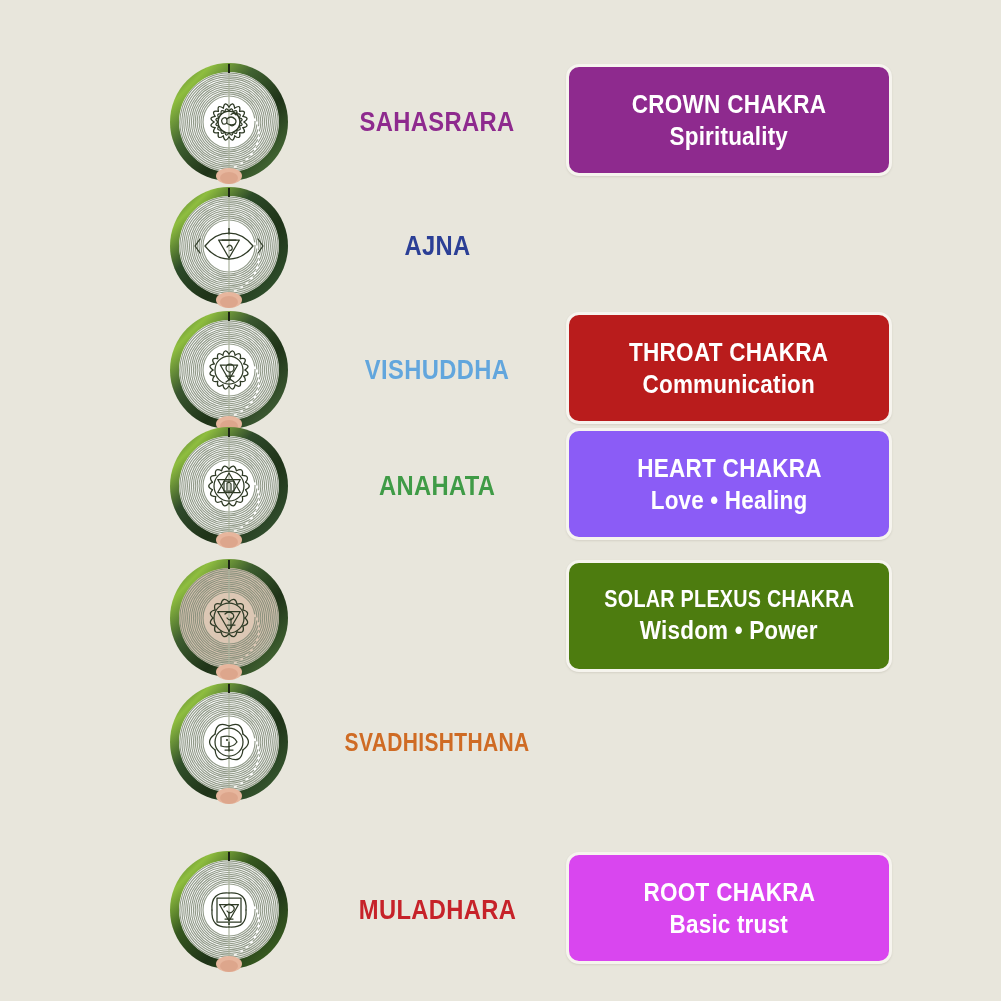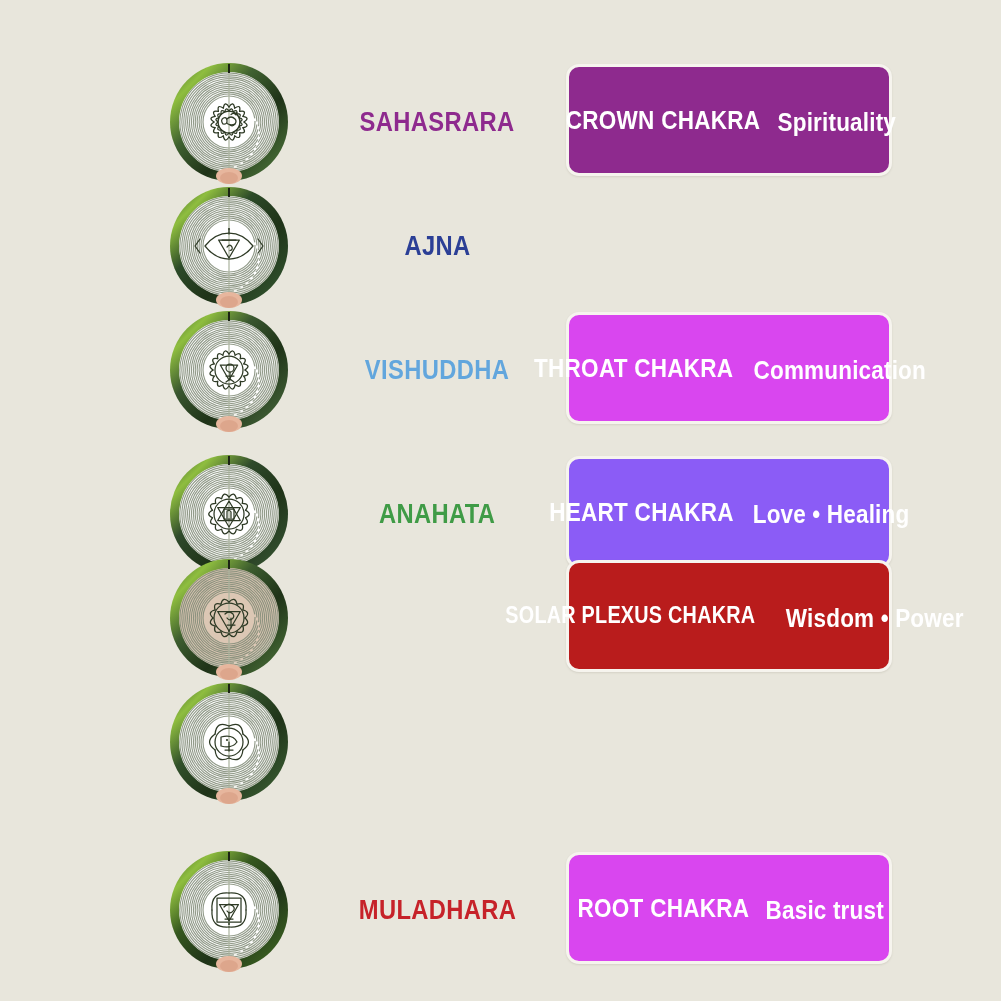--- a/index.html
+++ b/index.html
@@ -77,21 +77,21 @@
     width: 330px;
     height: 116px;
   }
   .plate {
     box-sizing: border-box;
     width: 326px;
     height: 112px;
     border-radius: 13px;
     border: 3px solid #f6f4ee;
     display: flex;
-    flex-direction: row;
+    flex-direction: column;
     align-items: center;
     justify-content: center;
     color: #ffffff;
     box-shadow: 0 1px 2px rgba(120,115,100,0.18);
   }
   .plate-title {
     font-family: "Liberation Sans Narrow", "Liberation Sans", sans-serif;
     font-weight: bold;
     font-size: 25px;
     letter-spacing: 0.3px;
@@ -330,27 +330,27 @@
           <path d="M59,74 l4,-3 l4,3" fill="none" stroke="#2e3a25" stroke-width="1.25" stroke-linejoin="round" stroke-linecap="round"></path>
   <rect x="61" y="4" width="2" height="9" fill="#1b2414"></rect>
   <ellipse cx="62" cy="116" rx="13" ry="8" fill="#e7b69d"></ellipse>
   <ellipse cx="62" cy="118" rx="9" ry="6" fill="#d9a087" opacity="0.75"></ellipse>
 </svg>
     </div>
     <div class="sanskrit-cell">
       <div class="sanskrit-name" style="color:#62a6dd">VISHUDDHA</div>
     </div>
     <div class="plate-cell">
-      <div class="plate" style="background:#d946ef">
+      <div class="plate" style="background:#b91c1c">
         <div class="plate-title">THROAT CHAKRA</div>
         <div class="plate-sub">Communication</div>
       </div>
     </div>
     </div>
-    <div class="chakra-row" style="top: 452px;">
+    <div class="chakra-row" style="top: 424px;">
     <div class="disc-cell">
 
 <svg class="disc-svg" viewBox="0 0 124 124">
   <defs>
     <linearGradient id="g3" x1="0" y1="0" x2="1" y2="1">
       <stop offset="0%" stop-color="#2f4a2b"></stop>
       <stop offset="18%" stop-color="#8fbe3f"></stop>
       <stop offset="38%" stop-color="#2f4a2b"></stop>
       <stop offset="62%" stop-color="#1f3318"></stop>
       <stop offset="84%" stop-color="#2f4a2b"></stop>
@@ -474,21 +474,21 @@
           <path d="M58,58 q4,-4 8,0 q2,3 -1,5 q-3,2 -5,-1" fill="none" stroke="#2e3a25" stroke-width="1.25" stroke-linejoin="round" stroke-linecap="round"></path>
           <path d="M64,62 v10" fill="none" stroke="#2e3a25" stroke-width="1.25" stroke-linejoin="round" stroke-linecap="round"></path>
           <path d="M60,69 h8" fill="none" stroke="#2e3a25" stroke-width="1.25" stroke-linejoin="round" stroke-linecap="round"></path>
           <circle cx="62" cy="75" r="1" fill="#2e3a25" stroke="none"></circle>
   <rect x="61" y="4" width="2" height="9" fill="#1b2414"></rect>
   <ellipse cx="62" cy="116" rx="13" ry="8" fill="#e7b69d"></ellipse>
   <ellipse cx="62" cy="118" rx="9" ry="6" fill="#d9a087" opacity="0.75"></ellipse>
 </svg>
     </div>
     <div class="plate-cell">
-      <div class="plate" style="background:#b91c1c">
+      <div class="plate" style="background:#4d7c0f">
         <div class="plate-title small">SOLAR PLEXUS CHAKRA</div>
         <div class="plate-sub">Wisdom • Power</div>
       </div>
     </div>
     </div>
     <div class="chakra-row" style="top: 680px;">
     <div class="disc-cell">
 
 <svg class="disc-svg" viewBox="0 0 124 124">
   <defs>
@@ -536,20 +536,23 @@
           <circle cx="62" cy="62" r="14" fill="none" stroke="#2e3a25" stroke-width="1.25" stroke-linejoin="round" stroke-linecap="round"></circle>
           <path d="M54,57 q12,-3 16,5 q-5,7 -16,4 Z" fill="none" stroke="#2e3a25" stroke-width="1.25" stroke-linejoin="round" stroke-linecap="round"></path>
           <path d="M62,62 v9" fill="none" stroke="#2e3a25" stroke-width="1.25" stroke-linejoin="round" stroke-linecap="round"></path>
           <path d="M58,70 h8" fill="none" stroke="#2e3a25" stroke-width="1.25" stroke-linejoin="round" stroke-linecap="round"></path>
           <circle cx="60" cy="60" r="1.1" fill="#2e3a25" stroke="none"></circle>
   <rect x="61" y="4" width="2" height="9" fill="#1b2414"></rect>
   <ellipse cx="62" cy="116" rx="13" ry="8" fill="#e7b69d"></ellipse>
   <ellipse cx="62" cy="118" rx="9" ry="6" fill="#d9a087" opacity="0.75"></ellipse>
 </svg>
     </div>
+    <div class="sanskrit-cell">
+      <div class="sanskrit-name long" style="color:#cf6b24">SVADHISHTHANA</div>
+    </div>
     </div>
     <div class="chakra-row" style="top: 848px;">
     <div class="disc-cell">
 
 <svg class="disc-svg" viewBox="0 0 124 124">
   <defs>
     <linearGradient id="g6" x1="0" y1="0" x2="1" y2="1">
       <stop offset="0%" stop-color="#35571f"></stop>
       <stop offset="18%" stop-color="#8fbe3f"></stop>
       <stop offset="38%" stop-color="#35571f"></stop>

